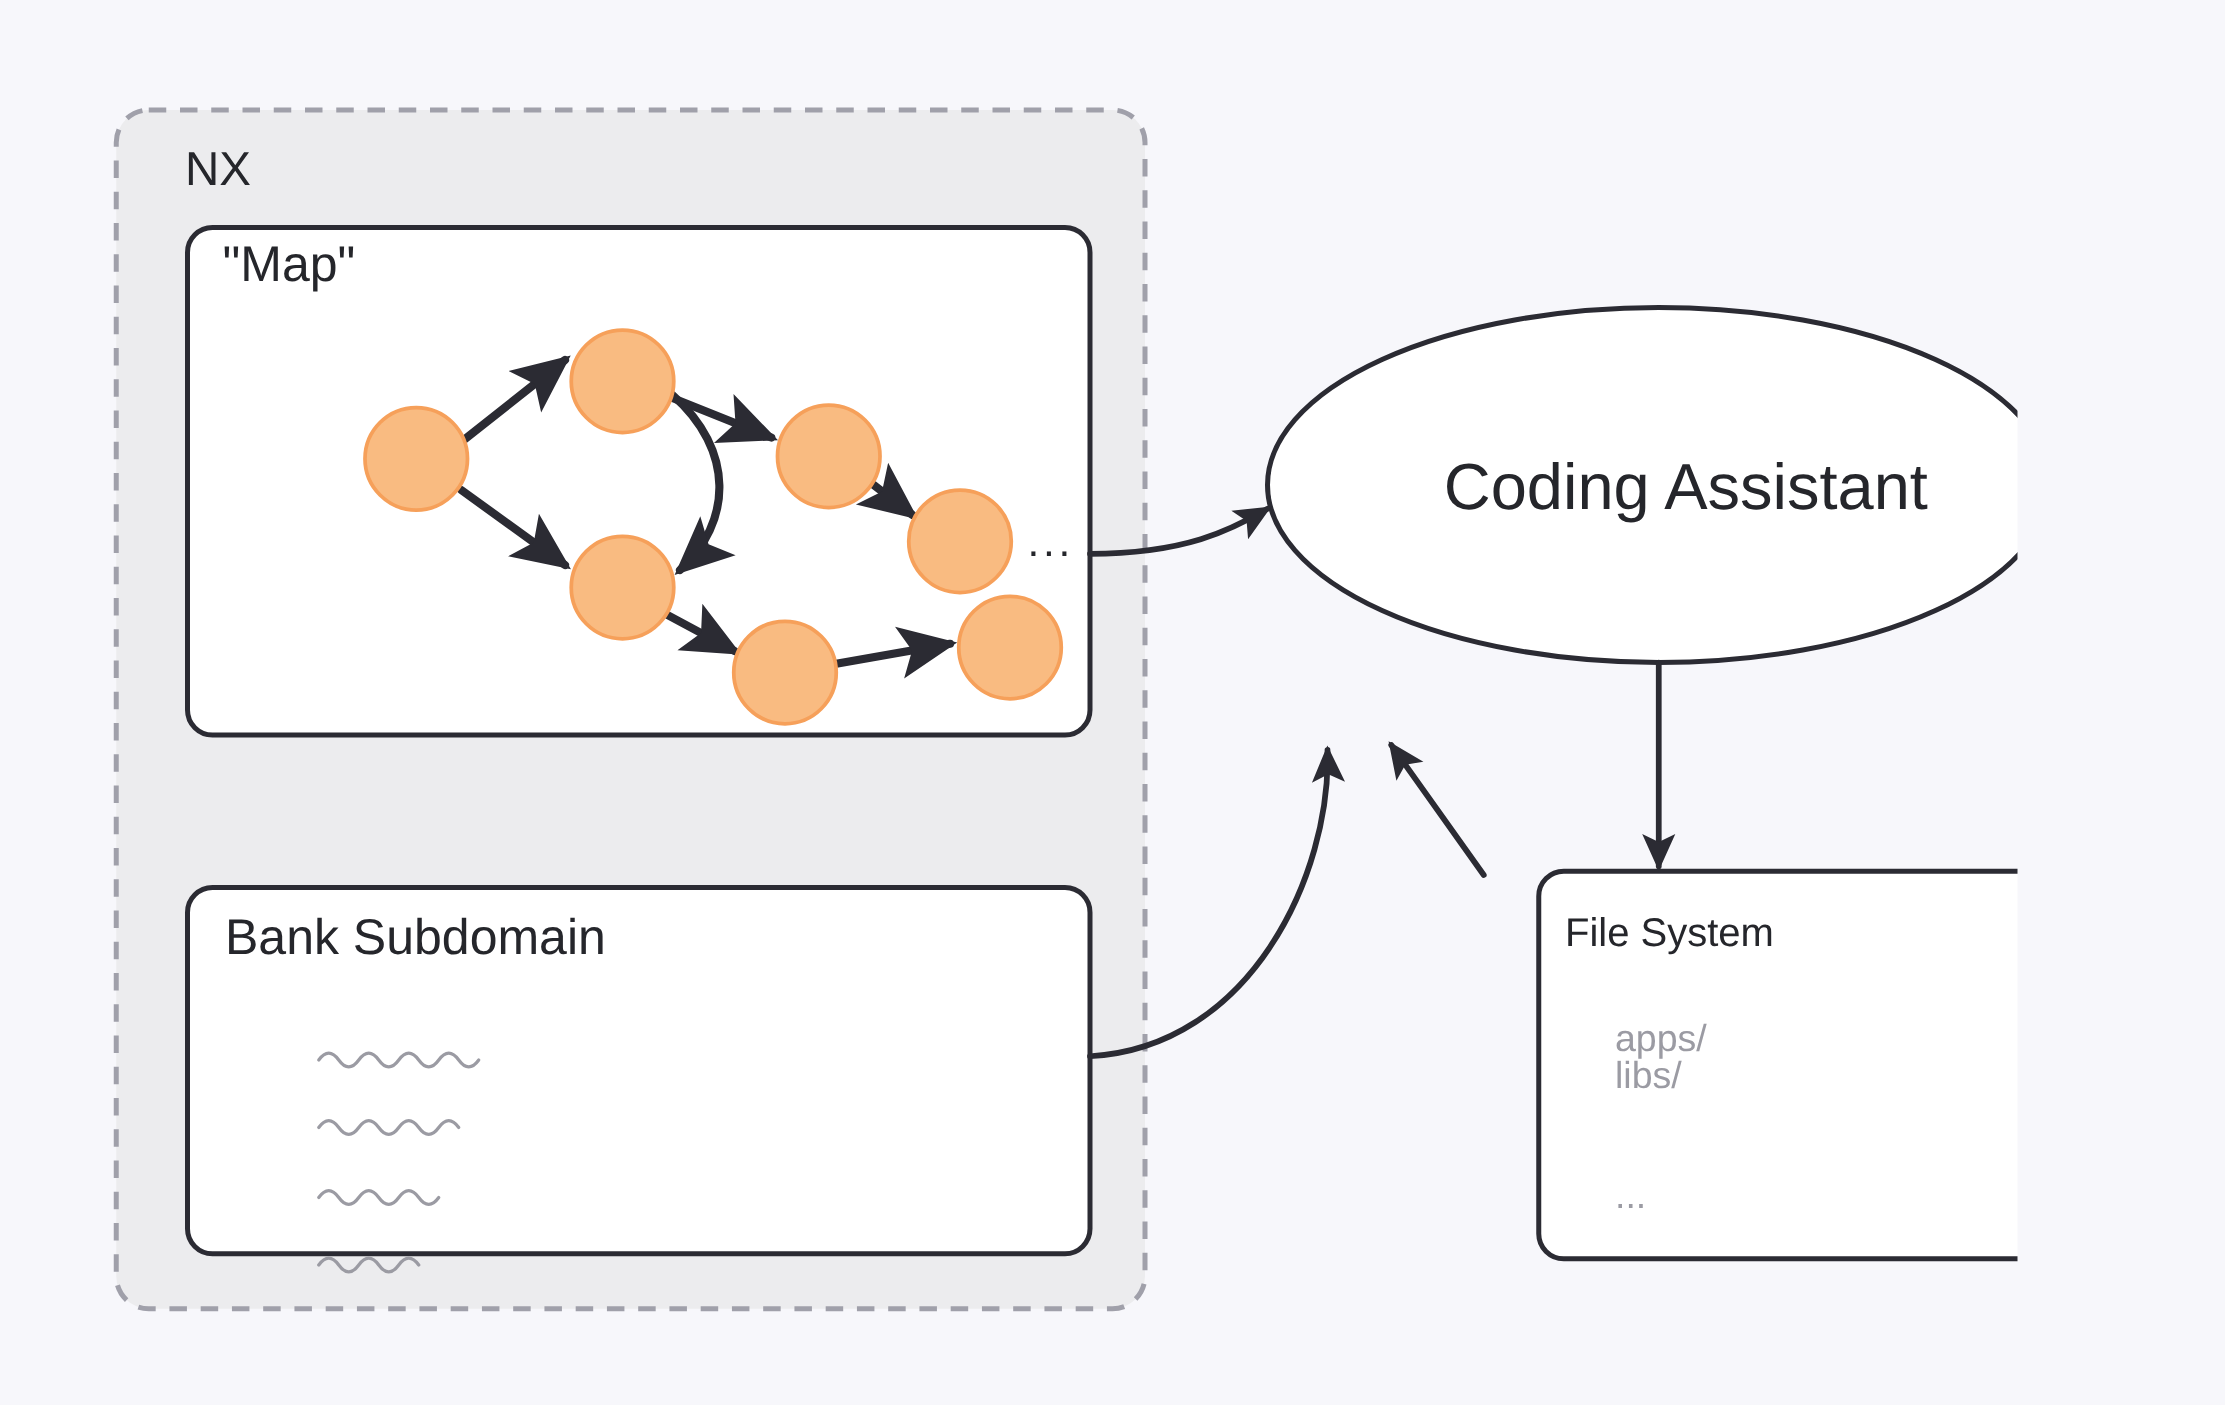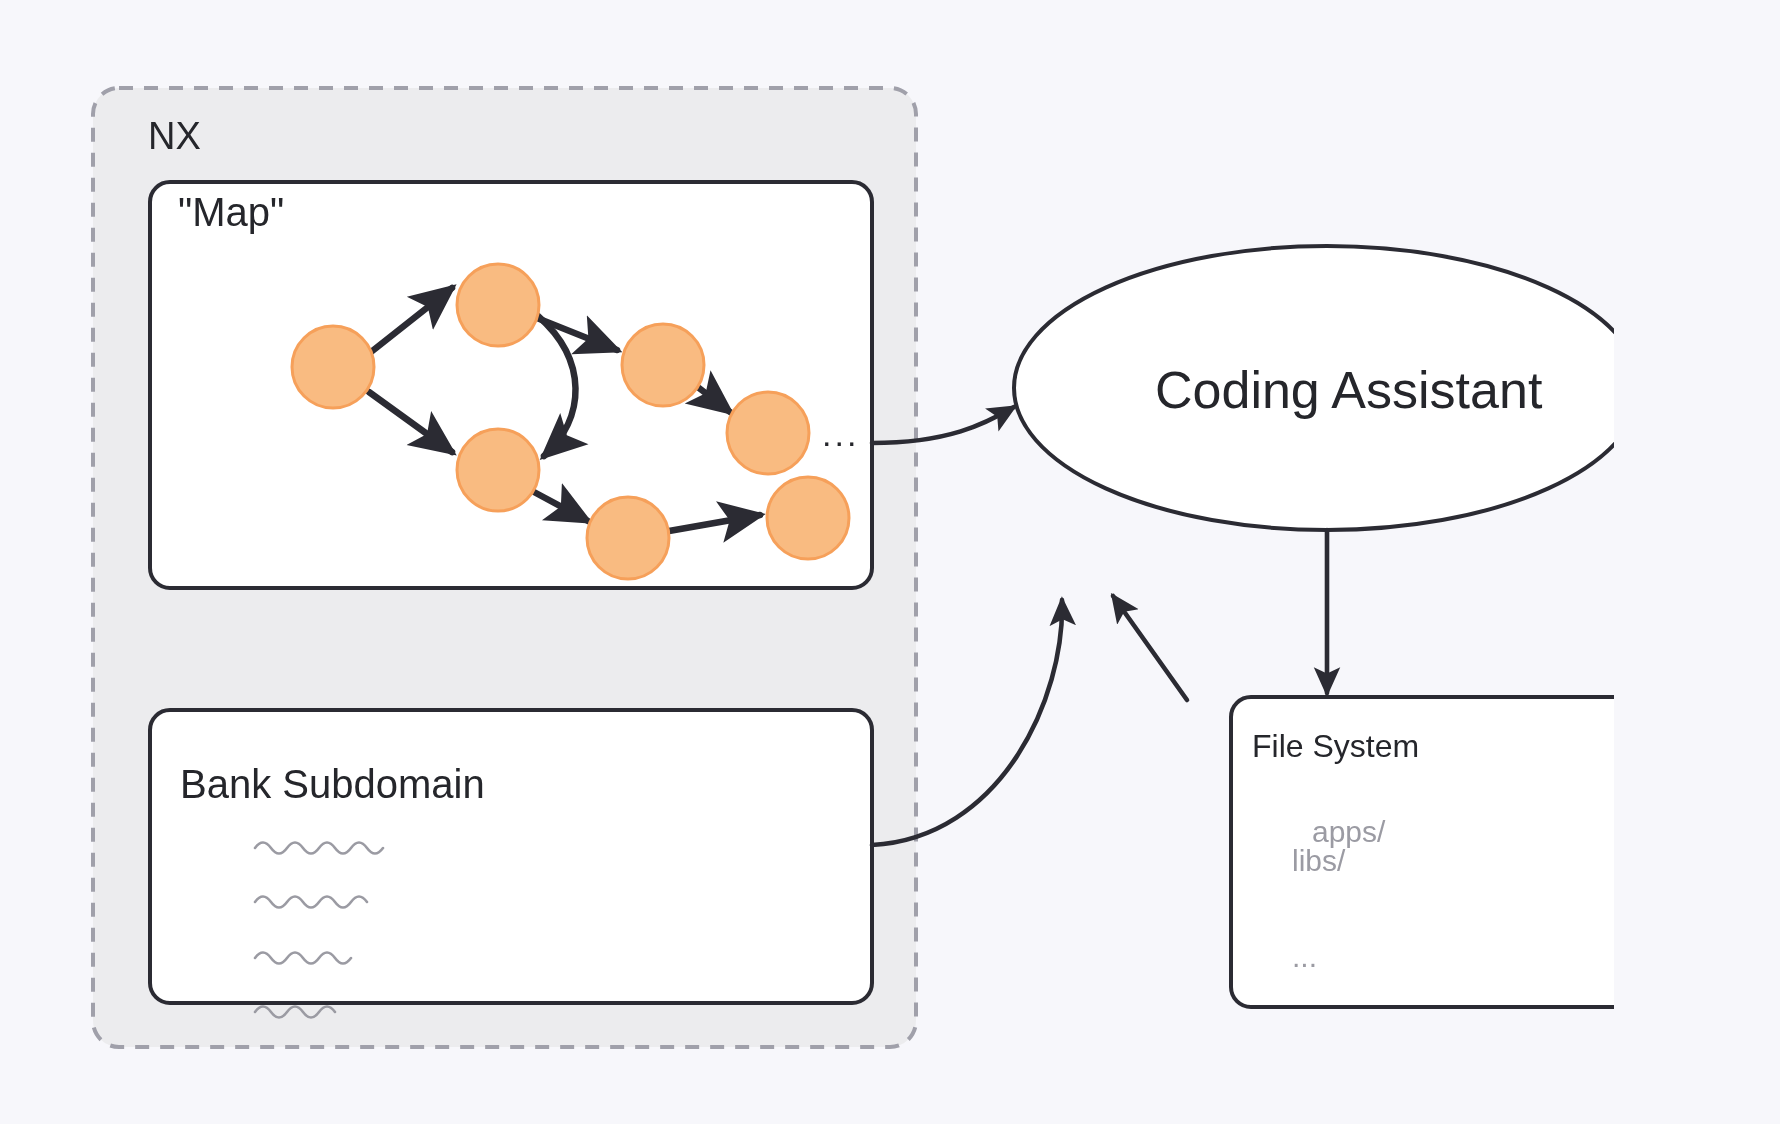--- a/index.html
+++ b/index.html
@@ -23,33 +23,33 @@
     height: 1124px;
   }
   .lbl {
     position: absolute;
     color: #25262b;
     white-space: nowrap;
     font-family: "Liberation Sans", sans-serif;
   }
   #nx-label       { left: 148px; top: 115px;  font-size: 38px; }
   #map-label      { left: 178px; top: 190px;  font-size: 40px; }
-  #bank-label     { left: 180px; top: 728px;  font-size: 40px; margin-top: 34px; }
+  #bank-label     { left: 180px; top: 728px;  font-size: 40px; }
   #fs-label       { left: 1252px; top: 728px; font-size: 32px; }
   #ca-label       { left: 1155px; top: 360px; font-size: 52px; }
   #ellipsis-label { left: 822px; top: 415px;  font-size: 34px; letter-spacing: 3px; }
   .fs-item {
     position: absolute;
     left: 1292px;
     color: #9b9ba3;
     font-size: 30px;
     white-space: nowrap;
     font-family: "Liberation Sans", sans-serif;
   }
-  .fs-item.i0 { top: 815px; margin-left: 20px; }
+  .fs-item.i0 { top: 815px; }
   .fs-item.i1 { top: 844px; }
   .fs-item.i2 { top: 940px; }
 </style>
 </head>
 <body>
 
 <div id="stage">
 
   <svg id="diagram-svg" viewBox="0 0 1780 1124" xmlns="http://www.w3.org/2000/svg">
     <defs>

